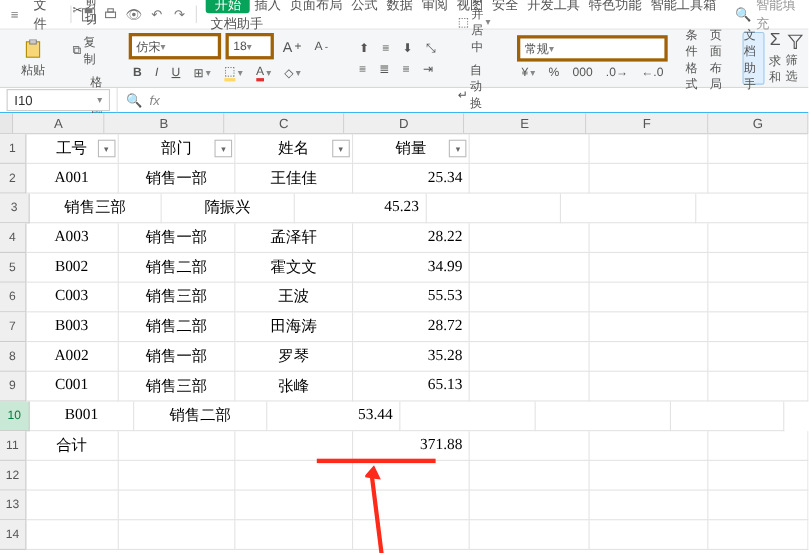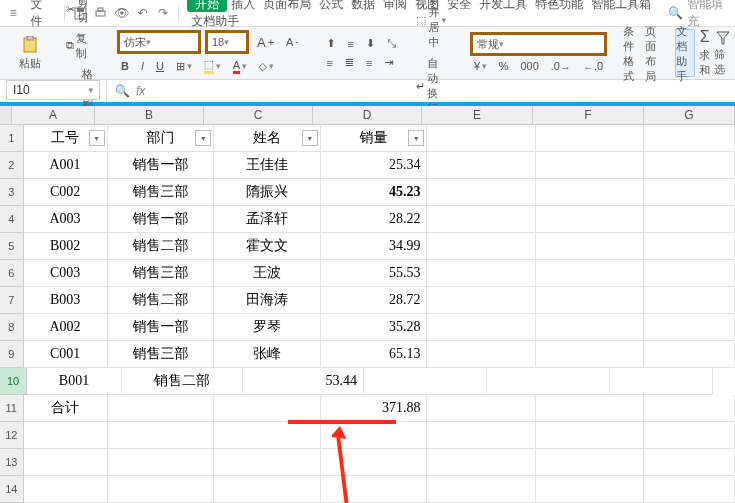--- a/index.html
+++ b/index.html
@@ -11,21 +11,21 @@
   .searchbox{display:flex;align-items:center;gap:4px;color:#999;margin-left:auto}
   .ribbon{display:flex;align-items:stretch;height:48px;background:#f5f6f7;border-bottom:1px solid #d8d8d8;padding:2px 6px;gap:4px;font-size:11px;color:#555}
   .rgrp{display:flex;flex-direction:column;justify-content:center;gap:2px;padding:0 4px}
   .rrow{display:flex;align-items:center;gap:4px}
   .rbtn{display:flex;align-items:center;gap:2px;padding:1px 3px;cursor:pointer;border:1px solid transparent;border-radius:2px}
   .fbox{border:3px solid #a16207;background:#fff;height:18px;padding:0 4px;display:flex;align-items:center;min-width:50px}
   .dd{color:#888;font-size:9px}
   .bigbtn{display:flex;flex-direction:column;align-items:center;justify-content:center;width:40px;cursor:pointer;gap:2px}
   .bigbtn.active{background:#dfeffd;border:1px solid #9ec9ef;border-radius:2px}
   .vsep{width:1px;background:#ddd;margin:2px 2px}
-  .namebox{display:flex;align-items:flex-end;height:22px;border-bottom:4px solid #0ea5e9;background:#fff}
+  .namebox{display:flex;align-items:center;height:22px;border-bottom:1px solid #0ea5e9;background:#fff}
   .nb-cell{border:1px solid #ccc;background:#fff;margin:2px 6px;width:80px;height:18px;display:flex;align-items:center;padding:0 6px;justify-content:space-between}
   .fx{display:flex;align-items:center;gap:6px;color:#888;padding:0 8px;border-left:1px solid #e0e0e0;height:100%}
   .grid{position:relative}
   .colhdr{display:flex;height:18px;background:#efefef;border-bottom:1px solid #ccc}
   .corner{width:26px;border-right:1px solid #ccc;background:#e8e8e8}
   .ch{border-right:1px solid #ccc;display:flex;align-items:center;justify-content:center;color:#555;background:#efefef}
   .body{display:block}
   .row{display:flex;height:27px}
   .rh{width:26px;background:#efefef;border-right:1px solid #ccc;border-bottom:1px solid #ccc;display:flex;align-items:center;justify-content:center;color:#555;font-size:11px}
   .rh.sel{background:#c9e8d5;color:#0a7a3f}
@@ -244,24 +244,23 @@
         <div class="cell center" style="width: 82px;">A001</div>
         <div class="cell center" style="width: 108px;">销售一部</div>
         <div class="cell center" style="width: 108px;">王佳佳</div>
         <div class="cell right" style="width: 108px;">25.34</div>
         <div class="cell" style="width: 110px;"></div>
         <div class="cell" style="width: 110px;"></div>
         <div class="cell" style="width: 90px;"></div>
       </div>
       <div class="row">
         <div class="rh">3</div>
-        <div class="cell center" style="width: 82px;">C002</div>
         <div class="cell center" style="width: 108px;">销售三部</div>
         <div class="cell center" style="width: 108px;">隋振兴</div>
-        <div class="cell right" style="width: 108px; font-weight: bold;">45.23</div>
+        <div class="cell right" style="width: 108px;">45.23</div>
         <div class="cell" style="width: 110px;"></div>
         <div class="cell" style="width: 110px;"></div>
         <div class="cell" style="width: 90px;"></div>
       </div>
       <div class="row">
         <div class="rh">4</div>
         <div class="cell center" style="width: 82px;">A003</div>
         <div class="cell center" style="width: 108px;">销售一部</div>
         <div class="cell center" style="width: 108px;">孟泽轩</div>
         <div class="cell right" style="width: 108px;">28.22</div>

